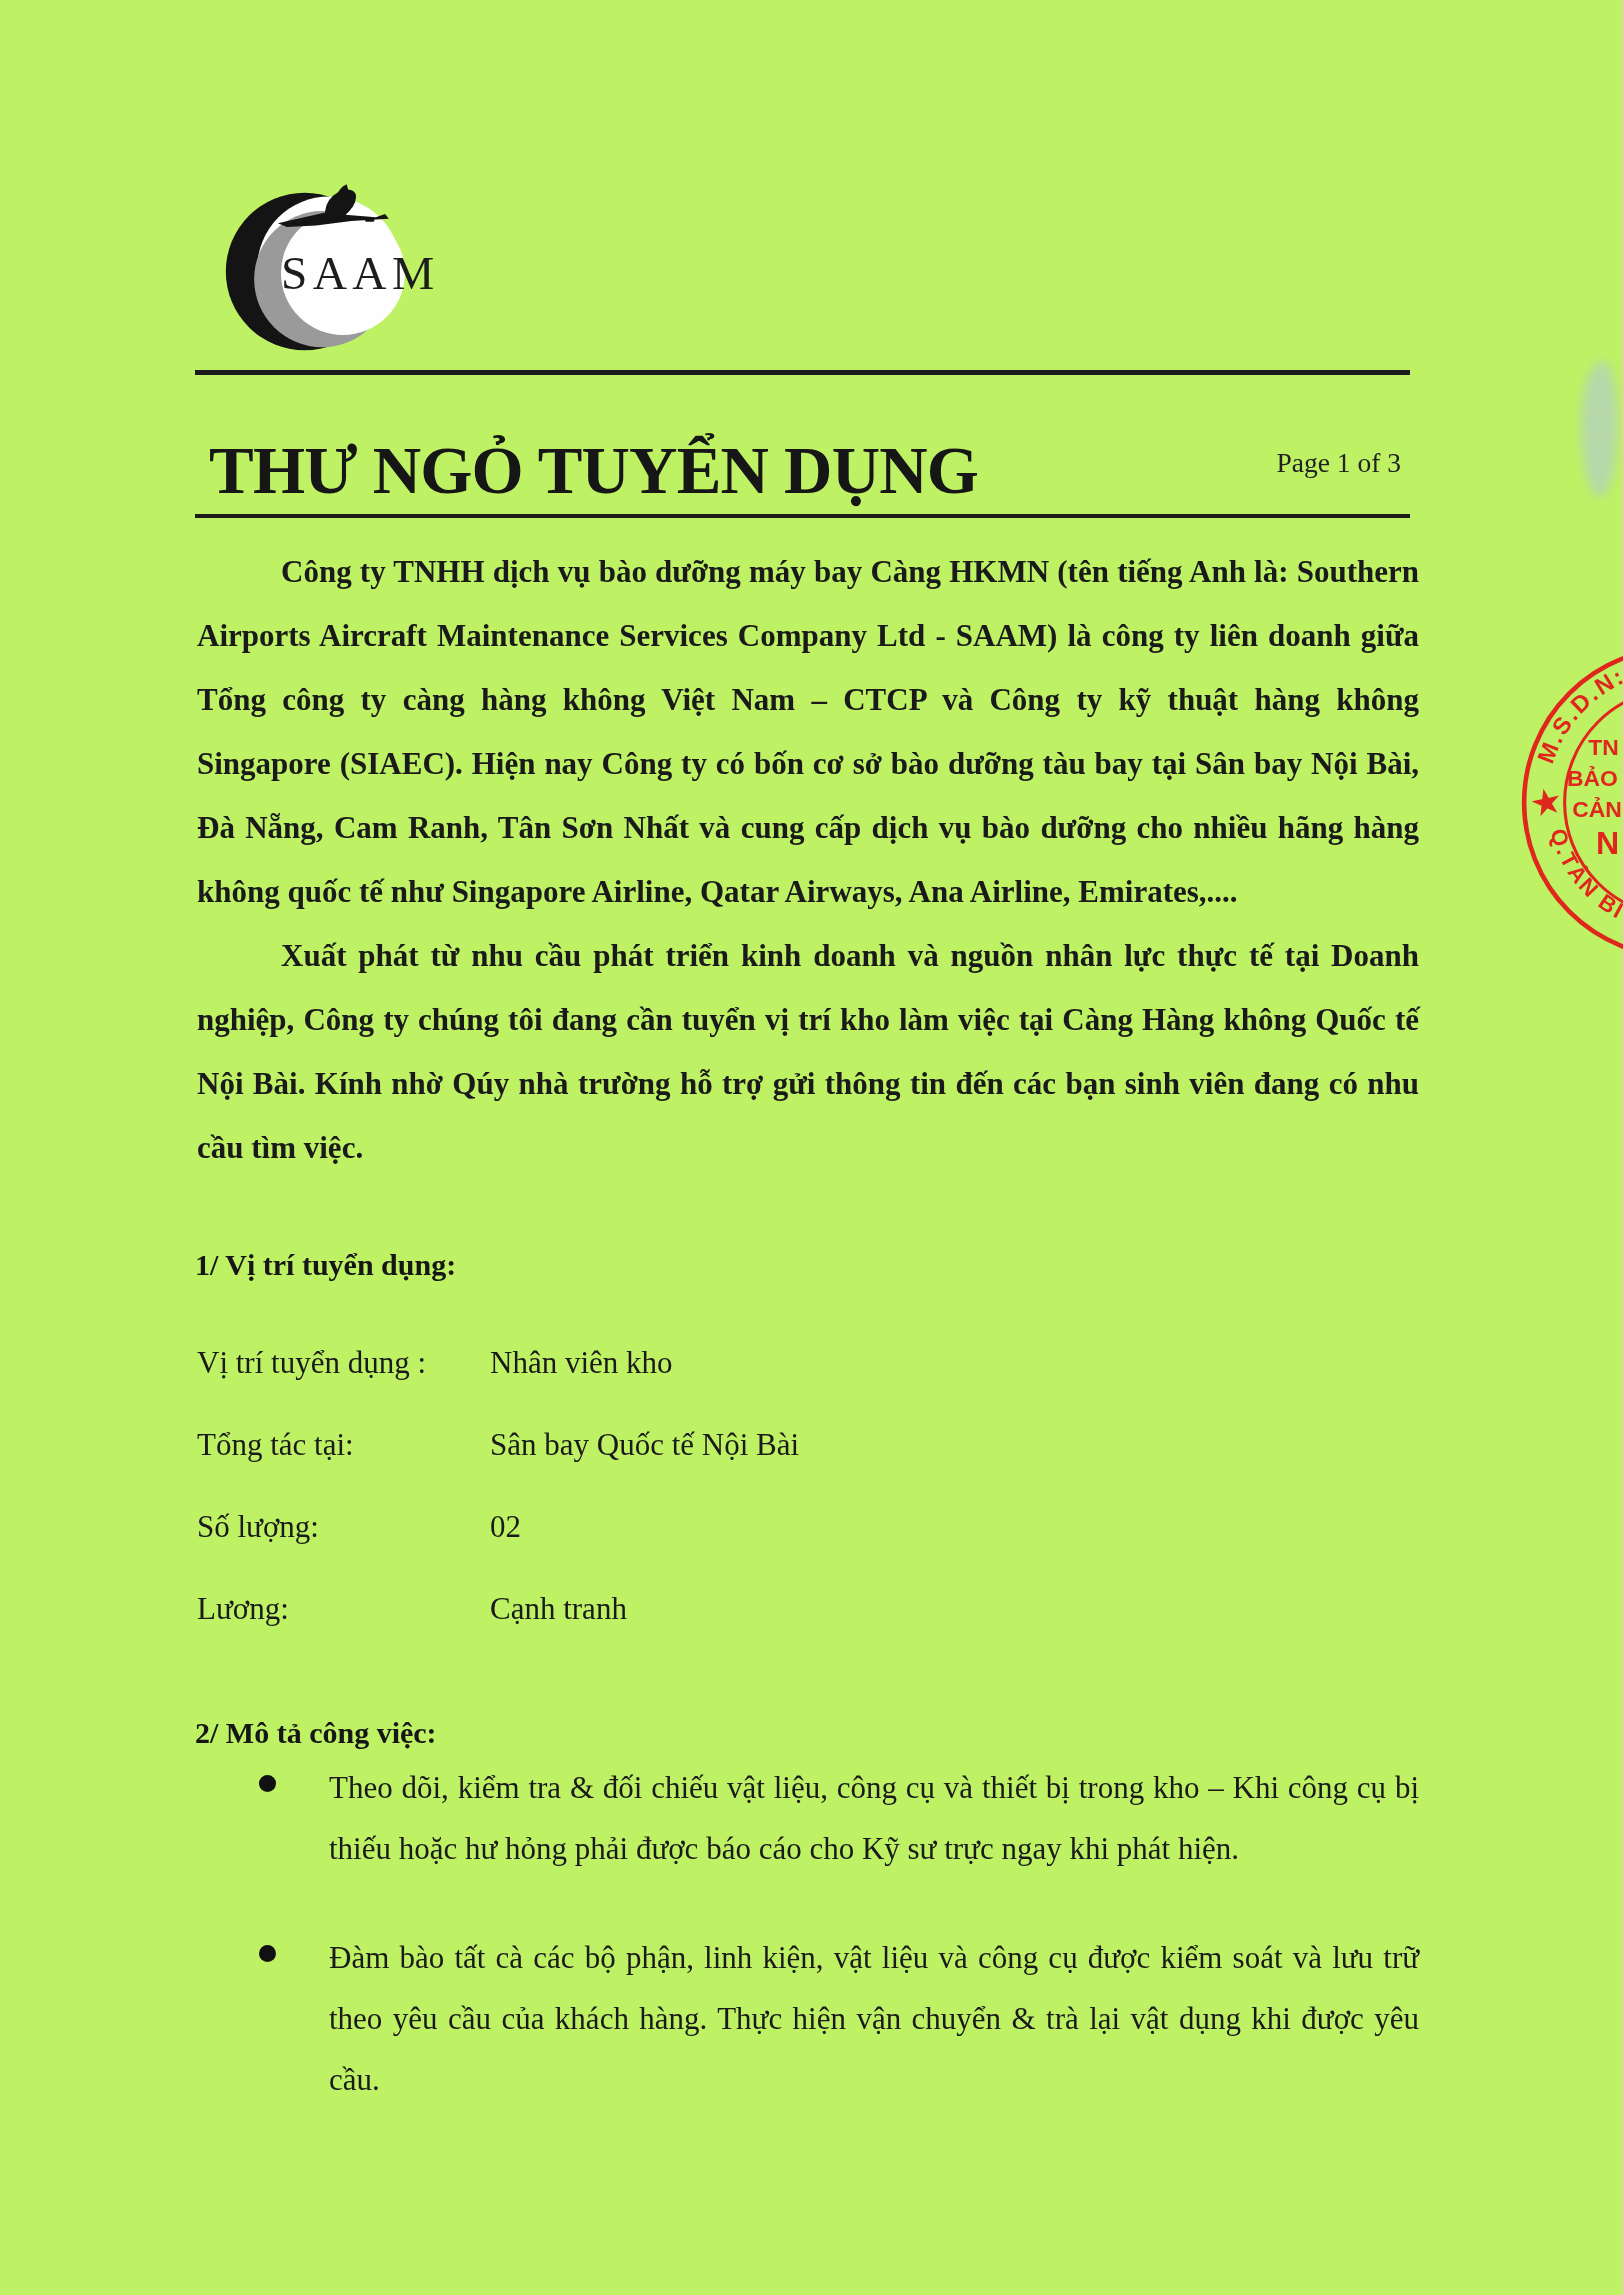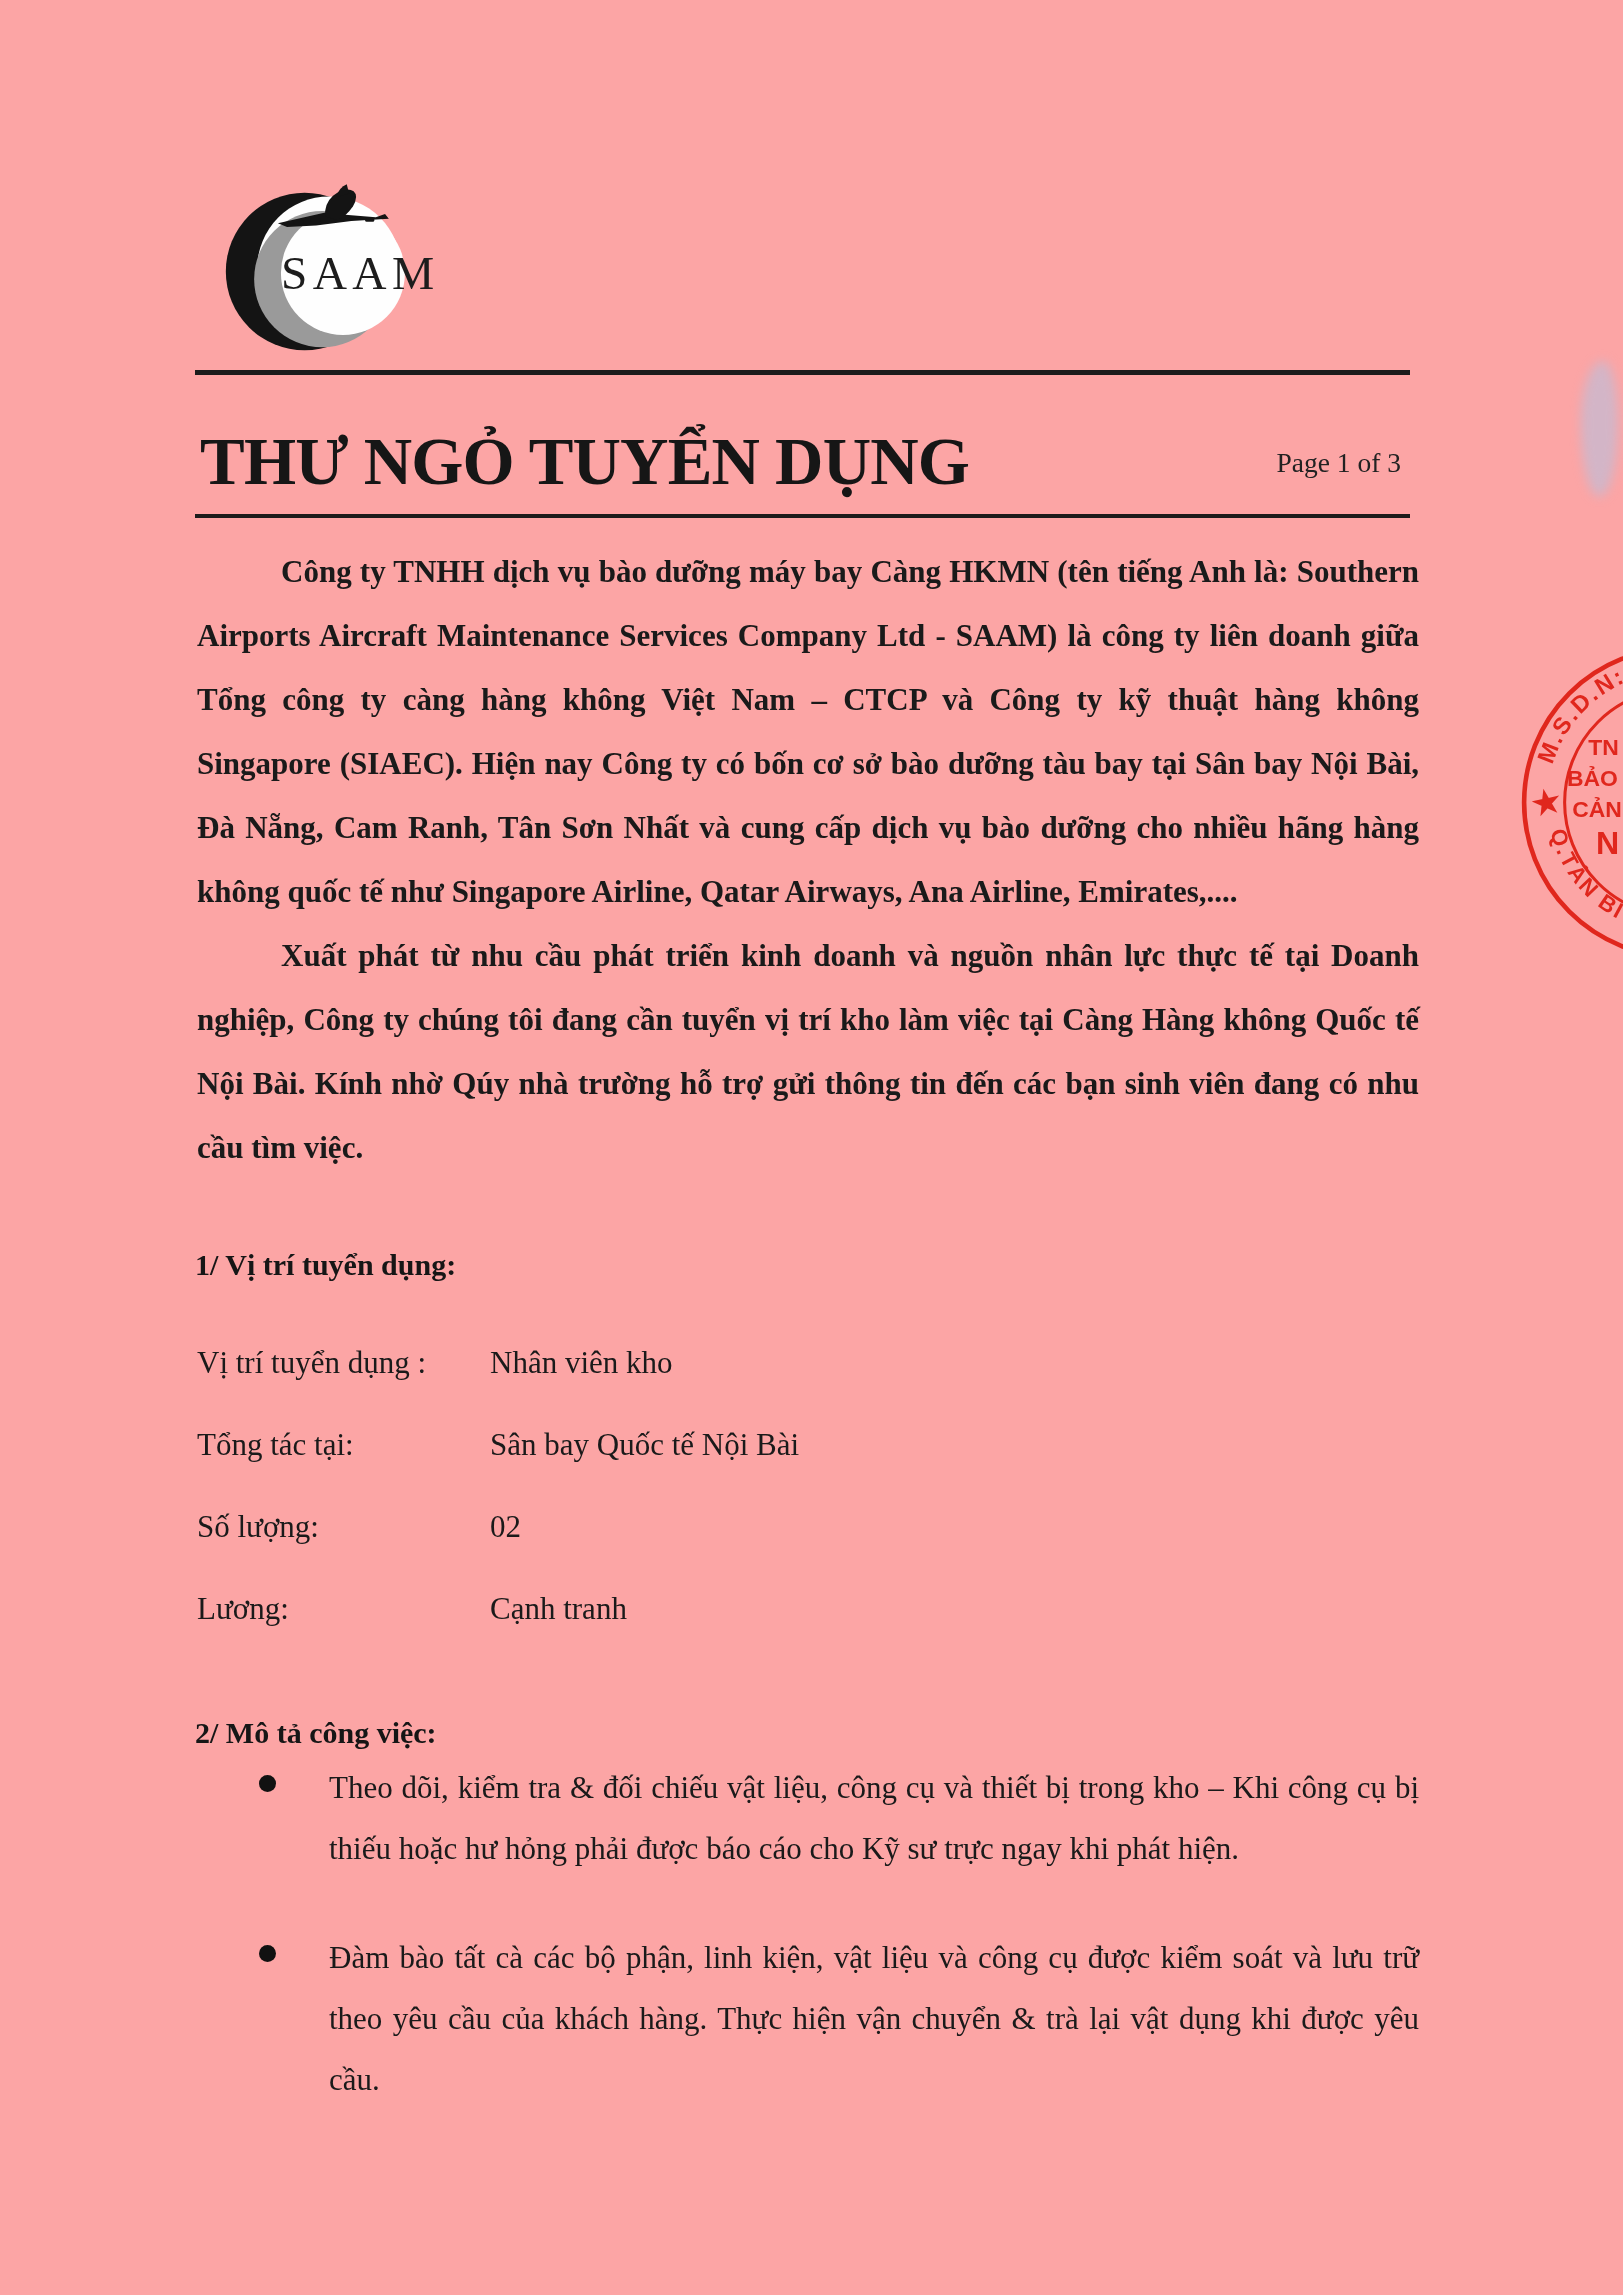--- a/index.html
+++ b/index.html
@@ -1,33 +1,33 @@
 <!DOCTYPE html>
 <html style="font-size:12.2px"><head>
 <meta charset="utf-8">
 <style>
   html,body{margin:0;padding:0;background:#8a8a8a;}
   .page{
     position:relative;
     width:1624px;height:2295px;
     margin:0 auto;
-    background:#fca5a5;
+    background:#bef264;
     overflow:hidden;
     font-family:"Liberation Serif", serif;
     color:#1a1a1a;
   }
   
   .logo{position:absolute;left:195px;top:172px;width:253px;height:199px;}
   
   .rule{position:absolute;left:195px;width:1215px;background:#1c1c1c;}
   .rule-top{top:370px;height:5.4px;}
   .rule-title{top:514px;height:3.8px;}
   
   .doc-title{
-    position:absolute;left:197px;top:425px;margin:3px;
+    position:absolute;left:197px;top:425px;margin:12px;
     font-size:67px;font-weight:bold;letter-spacing:-0.8px;
     line-height:1;color:#161616;white-space:nowrap;
   }
   .page-indicator{
     position:absolute;top:447px;right:223px;
     font-size:27.5px;color:#222;
   }
   
   .bodytext{
     position:absolute;left:197px;top:540px;width:1222px;

